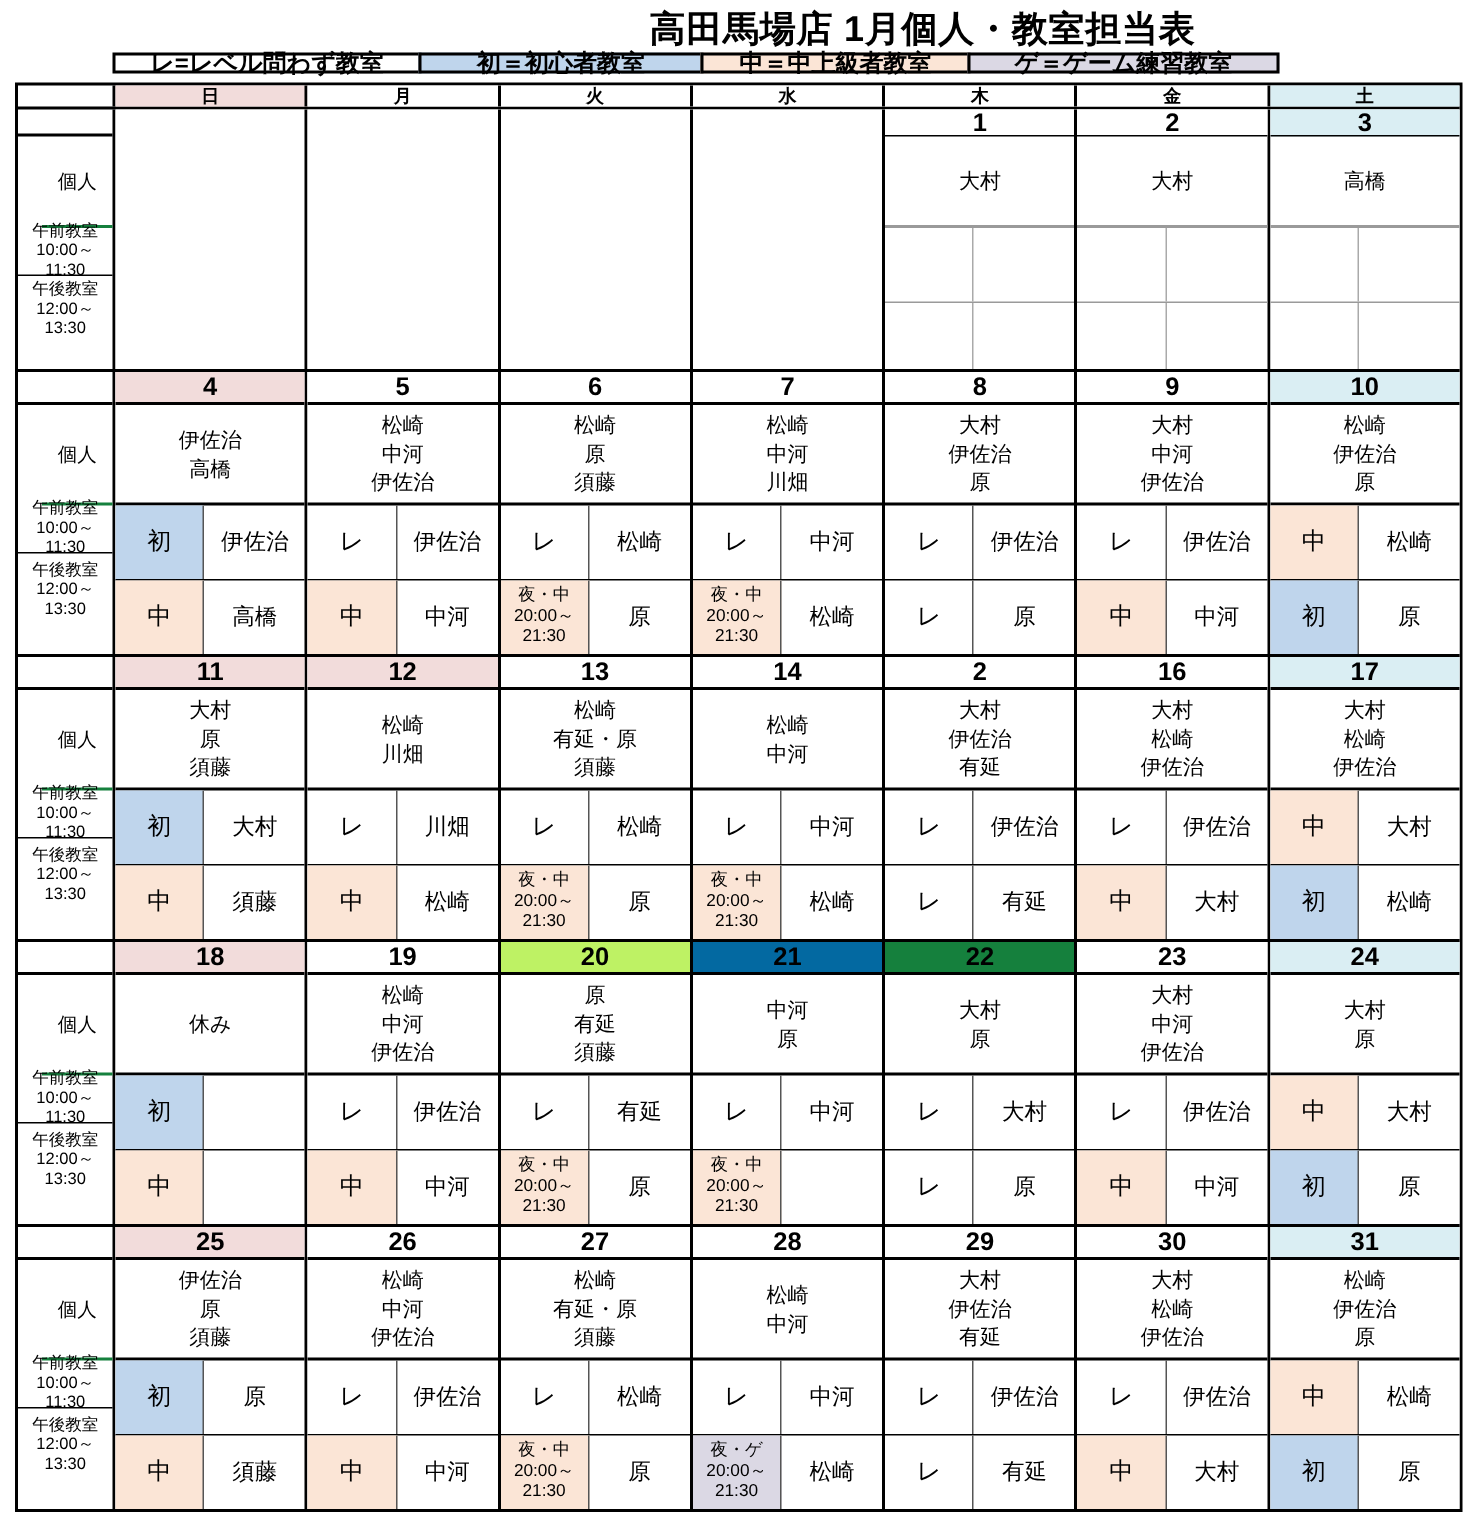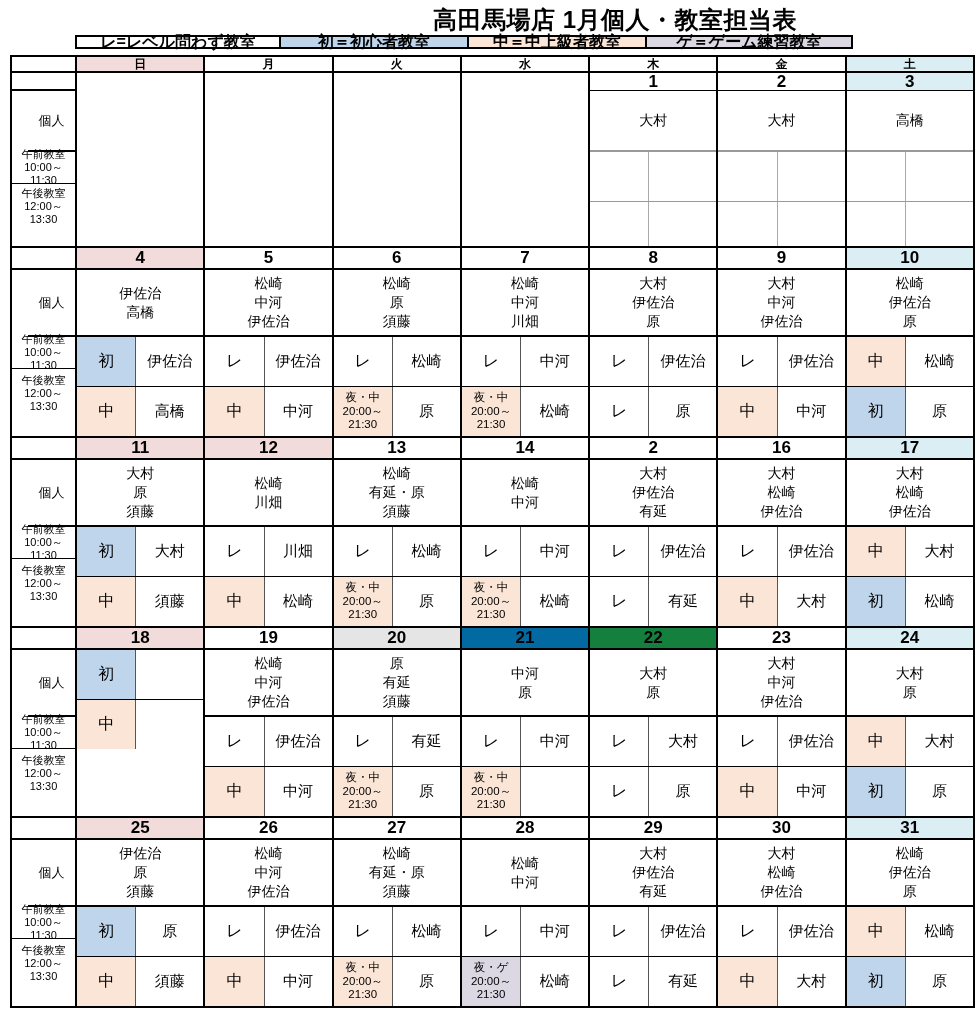--- a/index.html
+++ b/index.html
@@ -52,21 +52,21 @@
   .week { display: flex; border-bottom: 2px solid #000; }
   .week:last-child { border-bottom: none; }
 
   .left-col { width: 65px; border-right: 2px solid #000; display: flex; flex-direction: column; }
   .days { flex: 1; display: flex; }
 
   .cell { display: flex; align-items: center; justify-content: center; }
 
   
   .lc-date { height: 22px; border-bottom: 2px solid #000; }
-  .lc-personal { height: 67px; border-bottom: 2px solid #000000; font-size: 13px; margin-left: 16px; }
+  .lc-personal { height: 67px; border-bottom: 2px solid #15803d; font-size: 13px; margin-left: 16px; }
   .lc-session { height: 32px; border-bottom: 1px solid #000; flex-direction: column; font-size: 11px; line-height: 13px; text-align: center; }
   .lc-pm { height: 49px; border-bottom: none; }
 
   
   .day-col { flex: 1; display: flex; flex-direction: column; border-right: 2px solid #000; background: #fff; }
   .day-col:last-child, .empty-day:last-child { border-right: none; }
   .empty-day { flex: 1; border-right: 2px solid #000; background: #fff; }
 
   .date-cell { height: 22px; border-bottom: 2px solid #000; font-size: 17px; font-weight: bold; }
   .personal-cell {
@@ -479,20 +479,23 @@
       </div>
       <div class="cell lc-session lc-pm">
         <div>午後教室</div>
         <div>12:00～</div>
         <div>13:30</div>
       </div>
     </div>
     <div class="days">
   <div class="day-col">
     <div class="cell date-cell" style="background: rgb(242, 220, 219);">18</div>
+    <div class="personal-cell">
+                <div>休み</div>
+              </div>
     <div class="session am">
       <div class="badge" style="background: rgb(191, 213, 236);">初</div>
       <div class="sname"></div>
     </div>
     <div class="session pm">
       <div class="badge" style="background: rgb(251, 229, 214);">中</div>
       <div class="sname"></div>
     </div>
   </div>
 
@@ -507,21 +510,21 @@
       <div class="badge">レ</div>
       <div class="sname">伊佐治</div>
     </div>
     <div class="session pm">
       <div class="badge" style="background: rgb(251, 229, 214);">中</div>
       <div class="sname">中河</div>
     </div>
   </div>
 
   <div class="day-col">
-    <div class="cell date-cell" style="background: #e5e5e5;">20</div>
+    <div class="cell date-cell" style="background: #bef264;">20</div>
     <div class="personal-cell">
                 <div>原</div>
                 <div>有延</div>
                 <div>須藤</div>
               </div>
     <div class="session am">
       <div class="badge">レ</div>
       <div class="sname">有延</div>
     </div>
     <div class="session pm">

